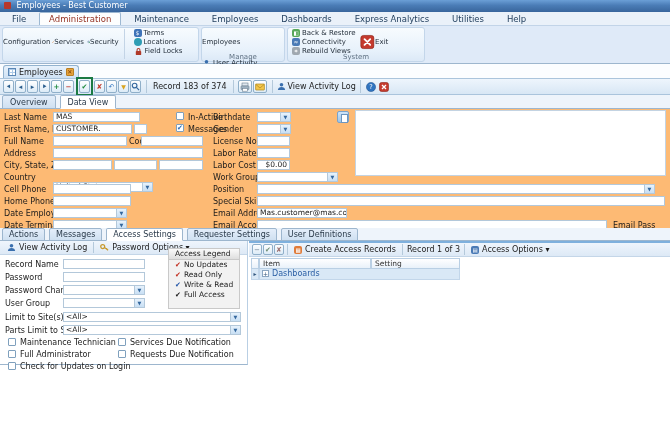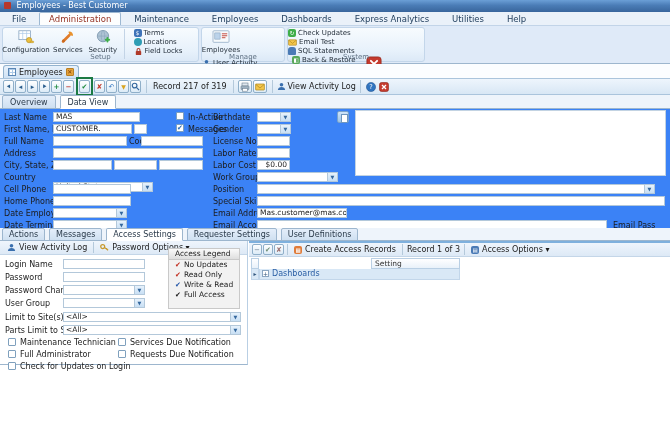--- a/index.html
+++ b/index.html
@@ -25,21 +25,21 @@
     border-radius:2px 2px 0 0; }
   .menutab.sel { background:#fdfefe; border-color:#9db8d2; color:#953223; }
 
   
   .ribbon { position:absolute; left:0; top:26px; width:670px; height:38px;
     background:#dfeaf8; border-bottom:1px solid #9db6ce; }
   .rgroup { position:absolute; top:1px; height:35px; border:1px solid #c3d6ea;
     border-radius:3px; background:linear-gradient(180deg,#f7fbfe 0%,#e7f1fb 70%,#dcE9f7 100%); }
   .rgroup-label { position:absolute; left:0; bottom:0; width:100%; text-align:center;
     font-size:7px; color:#5f7183; line-height:8px; }
-  .bigbtn { display:inline-flex; flex-direction:column; align-items:center;
+  .bigbtn { display:inline-flex; flex-direction:row; align-items:center;
     justify-content:flex-start; height:27px; padding-top:1px; font-size:7px;
     color:#25303c; vertical-align:top; }
   .bigbtn svg { margin-bottom:1px; }
   .smallcol { display:inline-flex; flex-direction:column; justify-content:flex-start;
     gap:1px; vertical-align:top; padding-top:1px; }
   .smallbtn { display:flex; align-items:center; gap:2px; font-size:7px;
     color:#25303c; height:8px; white-space:nowrap; }
   .mi { display:inline-flex; width:8px; height:8px; border-radius:2px;
     align-items:center; justify-content:center; font-size:5.5px; color:#fff; flex:0 0 8px; }
   .rsep { display:inline-block; width:1px; height:30px; background:#c3d4e6;
@@ -72,21 +72,21 @@
 
   
   .viewtabs { position:absolute; left:0; top:95px; width:670px; height:14px;
     background:#eef4fb; border-bottom:1px solid #9db6ce; padding-left:2px; }
   .vtab { display:inline-block; height:14px; line-height:13px; padding:0 7px; font-size:8px;
     background:linear-gradient(180deg,#e4eefa,#cfe0f1); border:1px solid #9db6ce;
     border-radius:2px 2px 0 0; margin-right:1px; color:#2a3a4a; }
   .vtab.sel { background:#fff; border-bottom-color:#fff; }
 
   
-  .form { position:absolute; left:0; top:109px; width:670px; height:119px; background:#3b82f6; }
+  .form { position:absolute; left:0; top:109px; width:670px; height:119px; background:#fdba74; }
   .lbl { position:absolute; font-size:8px; color:#1c1c1c; white-space:nowrap; }
   .inp { position:absolute; height:10px; border:1px solid #b3c8da; background:#fff;
     font-size:7.5px; line-height:8px; padding:0 2px; overflow:hidden; white-space:nowrap; }
   .inp.right { text-align:right; }
   .dd { padding-right:11px; }
   .ddbtn { position:absolute; right:0; top:0; bottom:0; width:10px;
     background:linear-gradient(180deg,#e7f2fc,#c8dff4); border-left:1px solid #b3c8da;
     color:#35689e; font-size:5px; display:flex; align-items:center; justify-content:center; }
   .cb { position:absolute; width:8px; height:8px; border:1px solid #7fa0bd; background:#fff;
     border-radius:1px; font-size:7px; line-height:7px; text-align:center; color:#2a6cb8; }
@@ -244,21 +244,20 @@
         <span class="mi" style="background:#2f9db4;border-radius:50%"></span>
         <span>Locations</span>
         </span>
       <span class="smallbtn">
         <svg class="keyicon" viewBox="0 0 10 10">
             <use href="#i-lock"></use>
           </svg>
         <span>Field Locks</span>
         </span>
     </span>
-    <div class="rgroup-label">Setup</div>
   </div>
 
   <div class="rgroup" style="left:201px;width:84px;">
     <span class="bigbtn" style="width:38px">
       <svg width="20" height="16">
           <use href="#i-card"></use>
         </svg>
       <span>Employees</span>
     </span>
     <span class="smallcol" style="gap:3px;padding-top:4px">
@@ -270,36 +269,20 @@
         </span>
       <span class="smallbtn">
         <span class="mi" style="background:#e8b93c">▤</span>
         <span>Reports</span>
         </span>
     </span>
     <div class="rgroup-label">Manage</div>
   </div>
 
   <div class="rgroup" style="left:287px;width:138px;">
-    <span class="smallcol">
-      <span class="smallbtn">
-        <span class="mi" style="background:#3fae4a">↻</span>
-        <span>Check Updates</span>
-        </span>
-      <span class="smallbtn">
-        <svg class="keyicon" viewBox="0 0 10 10">
-            <use href="#i-mail"></use>
-          </svg>
-        <span>Email Test</span>
-        </span>
-      <span class="smallbtn">
-        <span class="mi" style="background:#4a7ab5;border-radius:3px 3px 1px 1px"></span>
-        <span>SQL Statements</span>
-        </span>
-    </span>
     <span class="smallcol" style="margin-left:4px">
       <span class="smallbtn">
         <span class="mi" style="background:#58a85a">◧</span>
         <span>Back &amp; Restore</span>
         </span>
       <span class="smallbtn">
         <span class="mi" style="background:#4a7ab5">≈</span>
         <span>Connectivity</span>
         </span>
       <span class="smallbtn">
@@ -345,21 +328,21 @@
   </span>
   <span class="tbtn" style="color:#c0392b">✘</span>
   <span class="tbtn" style="color:#2f74c0">↶</span>
   <span class="tbtn" style="color:#d9a520;font-size:6px">▼</span>
   <span class="tbtn">
       <svg width="9" height="9">
         <use href="#i-mag"></use>
       </svg>
     </span>
   <span class="tb-sep"></span>
-  <span class="tb-text">Record 217 of 319</span>
+  <span class="tb-text">Record 183 of 374</span>
   <span class="tb-sep"></span>
   <span class="tbtn" style="width:14px">
       <svg width="10" height="10">
         <use href="#i-printer"></use>
       </svg>
     </span>
   <span class="tbtn" style="width:14px">
       <svg width="10" height="10">
         <use href="#i-mail"></use>
       </svg>
@@ -483,21 +466,21 @@
     </span>
     <span class="pt-sep"></span>
     <span class="pt-item">
       <svg width="9" height="9">
           <use href="#i-key"></use>
         </svg>
       <span>Password Options ▾</span>
     </span>
   </div>
 
-  <span class="lbl" style="left:5px;top:19px">Login Name</span>
+  <span class="lbl" style="left:5px;top:19px">Record Name</span>
   <span class="inp" style="left:63px;top:18px;width:82px"></span>
   <span class="lbl" style="left:5px;top:32px">Password</span>
   <span class="inp" style="left:63px;top:31px;width:82px"></span>
   <span class="lbl" style="left:5px;top:45px">Password Changed</span>
   <span class="inp dd" style="left:63px;top:44px;width:82px">
       <span class="ddbtn">▼</span>
     </span>
   <span class="lbl" style="left:5px;top:58px">User Group</span>
   <span class="inp dd" style="left:63px;top:57px;width:82px">
       <span class="ddbtn">▼</span>
@@ -540,19 +523,20 @@
     <span class="pt-sep"></span>
     <span class="tb-text">Record 1 of 3</span>
     <span class="pt-sep"></span>
     <span class="pt-item">
       <span class="mi" style="background:#4a7ab5">▤</span>
       <span>Access Options ▾</span>
     </span>
   </div>
 
   <div class="rgrid-hd" style="left:2px;width:8px;padding:0"></div>
+  <div class="rgrid-hd" style="left:10px;width:112px">Item</div>
   <div class="rgrid-hd" style="left:122px;width:89px">Setting</div>
 
   <div class="rgrid-row" style="left:2px;width:8px;text-align:center;color:#33577e;font-size:6px">▸</div>
   <div class="rgrid-row" style="left:10px;width:201px">
     <span class="expander">+</span><span style="color:#2b5fa5">Dashboards</span>
   </div>
 </div>
 
 </body></html>

